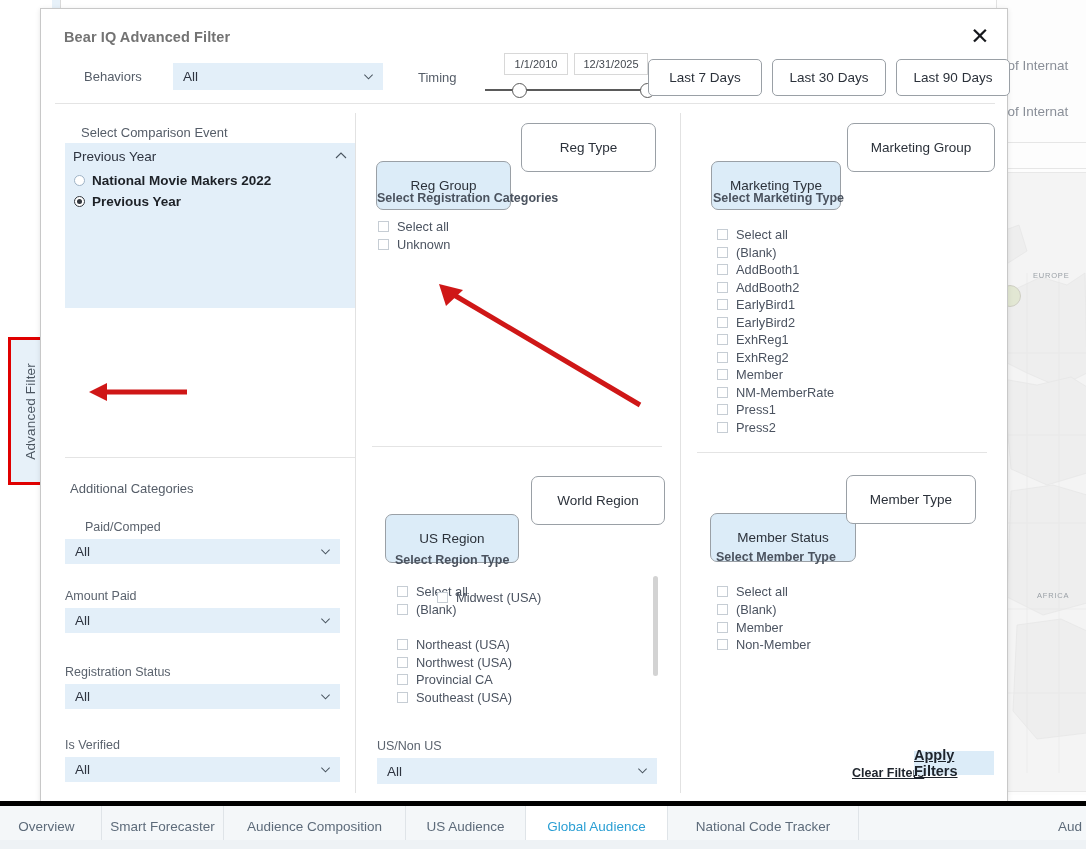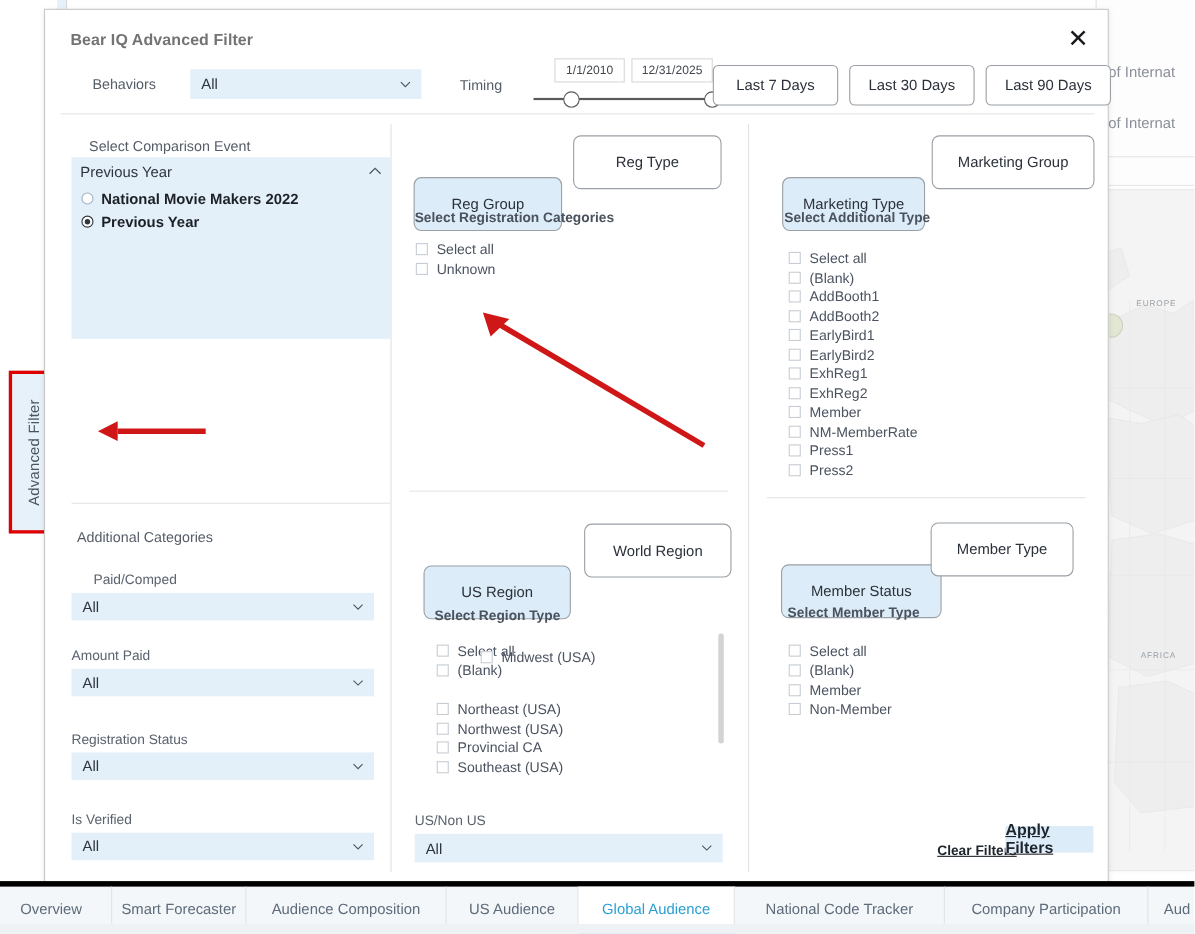--- a/index.html
+++ b/index.html
@@ -387,21 +387,21 @@
     <div class="dd" style="position:absolute; left:336px; top:749px; width:280px; height:26px;">
       <span>All</span>
       <svg class="chev" viewBox="0 0 12 12">
         <path d="M1.5 4 L6 8.5 L10.5 4" fill="none" stroke="#4a5560" stroke-width="1.1"></path>
       </svg>
     </div>
 
     <div class="tab-btn sel" style="left:670px; top:114px; width:130px;">Marketing Type</div>
     <div class="tab-btn" style="left:806px; top:114px; width:148px;">Marketing Group</div>
 
-    <div class="sub-label" style="left:672px; top:182px;">Select Additional Type</div>
+    <div class="sub-label" style="left:672px; top:182px;">Select Marketing Type</div>
 
     <div class="cb-row" style="left:676px; top:218px;">
       <span class="cb"></span>
       <span class="cb-lbl">Select all</span>
     </div>
     <div class="cb-row" style="left:676px; top:236px;">
       <span class="cb"></span>
       <span class="cb-lbl">(Blank)</span>
     </div>
     <div class="cb-row" style="left:676px; top:253px;">
@@ -484,18 +484,17 @@
     <path d="M4 4 L28 10 L11 26 Z" fill="#cf1717"></path>
   </svg>
 
   <div class="tabbar">
     <div class="btab" style="left:-8px; width:110px;">Overview</div>
     <div class="btab" style="left:102px; width:122px;">Smart Forecaster</div>
     <div class="btab" style="left:224px; width:182px;">Audience Composition</div>
     <div class="btab" style="left:406px; width:120px;">US Audience</div>
     <div class="btab active" style="left:526px; width:142px;">Global Audience</div>
     <div class="btab" style="left:668px; width:191px;">National Code Tracker</div>
-    <div class="btab" style="left:859px; width:185px;">Company Participation</div>
     <div class="btab" style="left:1044px; width:52px; border-right:none;">Aud</div>
   </div>
   <div class="tabbar-under"></div>
 
 </div>
 
 </body></html>

